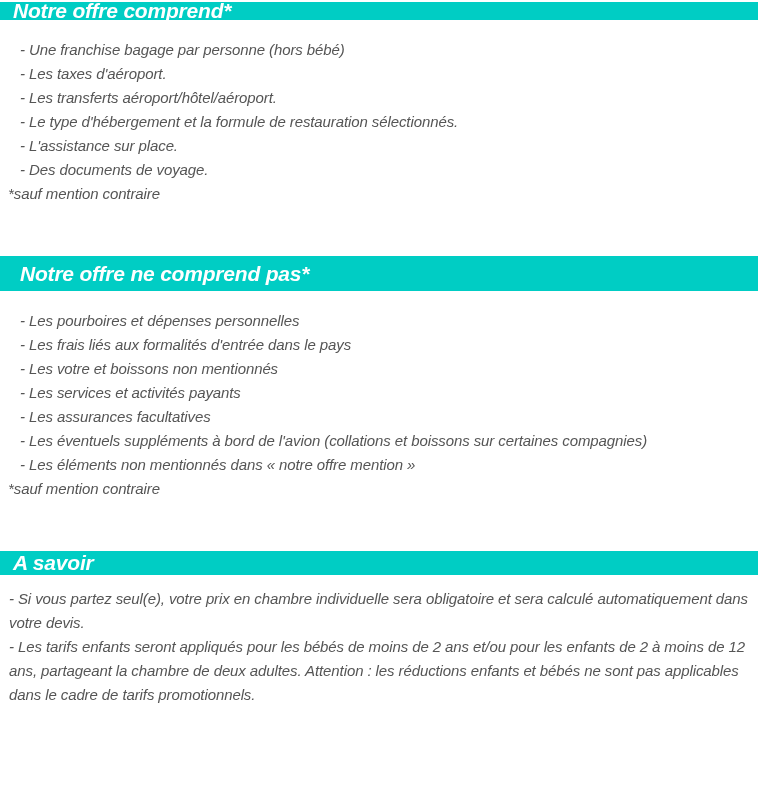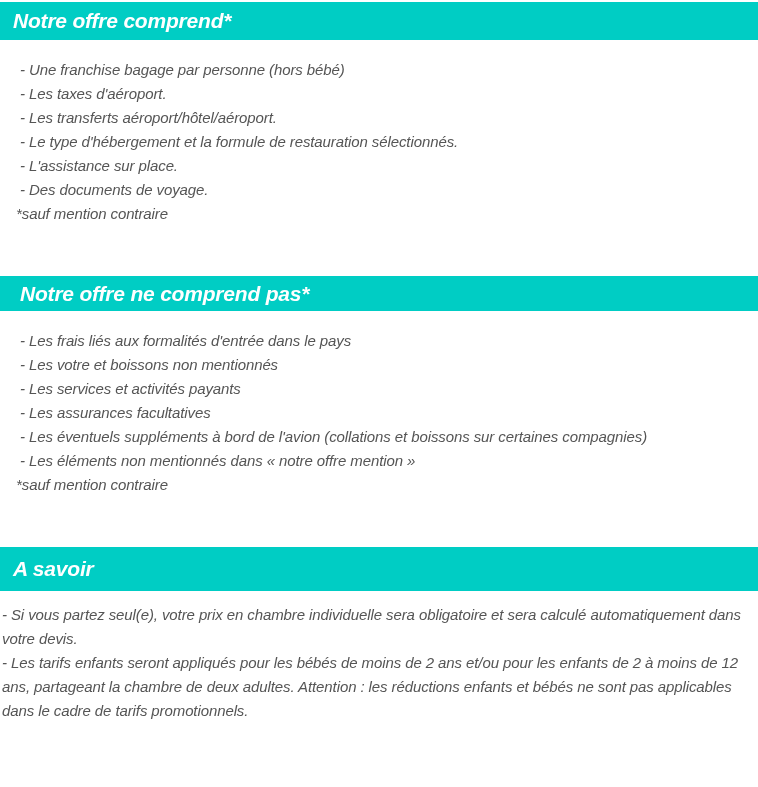--- a/index.html
+++ b/index.html
@@ -12,29 +12,29 @@
       height: 787px;
       overflow: hidden;
       font-family: "Liberation Sans", "DejaVu Sans", sans-serif;
       color: var(--text, #555555);
     }
     .page {
       width: 758px;
     }
     .bar {
       background: var(--accent, #00CDC4);
-      height: 38px;
+      height: 18px;
       display: flex;
       align-items: center;
       padding-left: 13px;
       box-sizing: border-box;
     }
     .bar-first { margin-top: 2px; }
     .bar-spaced { margin-top: 50px; height: 35px; padding-left: 20px; }
-    .bar-tall { margin-top: 50px; height: 44px; }
+    .bar-tall { margin-top: 50px; height: 24px; }
     .bar h2 {
       margin: 0;
       color: #ffffff;
       font-size: 21px;
       font-style: italic;
       font-weight: 700;
       letter-spacing: -0.2px;
       white-space: nowrap;
     }
     .items {
@@ -45,25 +45,25 @@
     }
     .item {
       margin: 0;
       padding-left: 20px;
       font-size: 15px;
       font-style: italic;
       line-height: 24px;
       letter-spacing: -0.1px;
     }
     .items-flush .item {
-      padding-left: 2px;
+      padding-left: 9px;
     }
     .footnote {
       margin: 0;
-      padding-left: 16px;
+      padding-left: 8px;
       font-size: 15px;
       font-style: italic;
       line-height: 24px;
       letter-spacing: -0.1px;
     }
   </style>
 </head>
 <body>
 
 <div class="page">
@@ -81,20 +81,21 @@
         <p class="item">- Des documents de voyage.</p>
       </div>
     <p class="footnote">*sauf mention contraire</p>
   </section>
 
   <section>
     <header class="bar bar-spaced">
       <h2>Notre offre ne comprend pas*</h2>
     </header>
     <div class="items">
+        <p class="item">- Les pourboires et dépenses personnelles</p>
         <p class="item">- Les frais liés aux formalités d'entrée dans le pays</p>
         <p class="item">- Les votre et boissons non mentionnés</p>
         <p class="item">- Les services et activités payants</p>
         <p class="item">- Les assurances facultatives</p>
         <p class="item">- Les éventuels suppléments à bord de l'avion (collations et boissons sur certaines compagnies)</p>
         <p class="item">- Les éléments non mentionnés dans « notre offre mention »</p>
       </div>
     <p class="footnote">*sauf mention contraire</p>
   </section>
 

